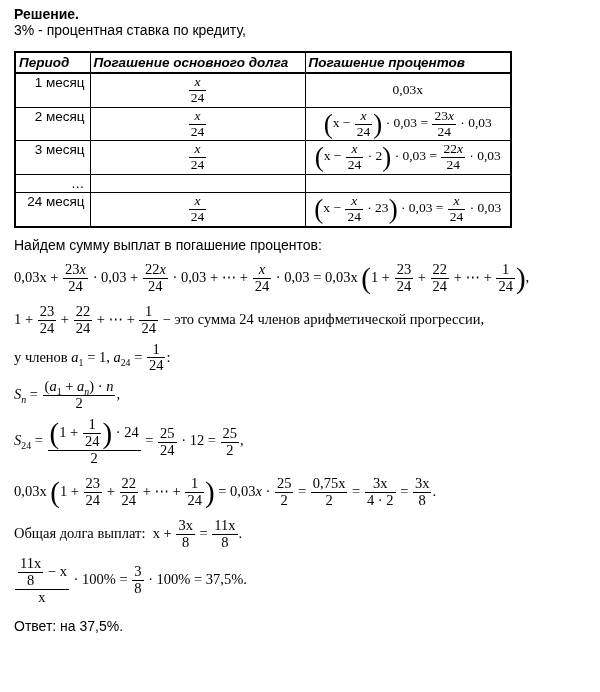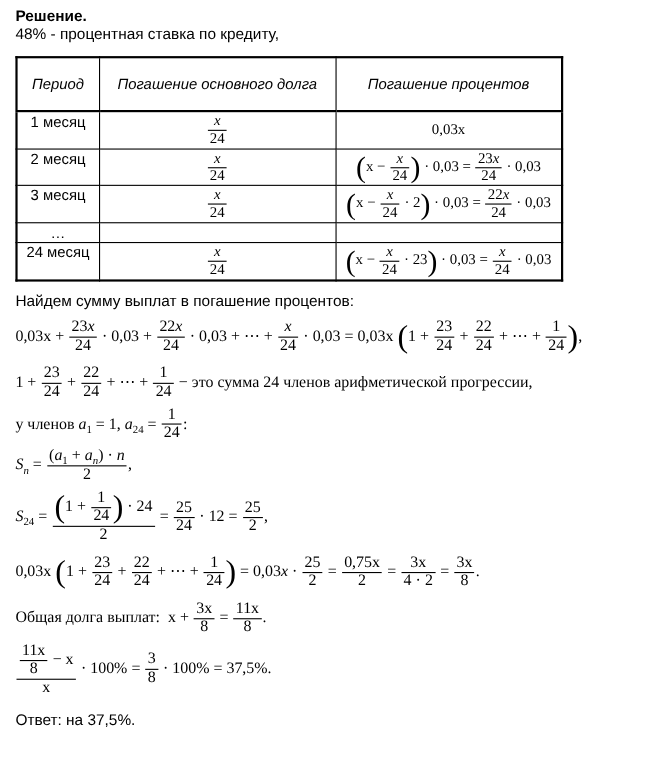--- a/index.html
+++ b/index.html
@@ -9,42 +9,42 @@
     padding:6px 14px;
     font-family:"Liberation Sans",sans-serif;font-size:14px;
   }
   .sans{line-height:16px;}
   .bold{font-weight:bold;}
   .para{margin-top:9px;}
   .answer{margin-top:12px;}
   
   table{border-collapse:collapse;margin-top:13px;border:2px solid #000;table-layout:fixed;}
   th,td{border:1px solid #000;}
-  th{font-style:italic;font-weight:normal;font-size:13.5px;padding:16px 3px;text-align:center;border-bottom:2px solid #000;}
-  td.period{font-size:13.5px;padding:1px 5px;vertical-align:top;text-align:center;}
+  th{font-style:italic;font-weight:bold;font-size:13.5px;padding:2px 3px;text-align:left;border-bottom:2px solid #000;}
+  td.period{font-size:13.5px;padding:1px 5px;vertical-align:top;text-align:right;}
   td.mcell{font-family:"Liberation Serif","DejaVu Serif",serif;font-size:13.5px;text-align:center;vertical-align:middle;padding:1px 4px;}
   tr.dots-row td{height:15px;font-size:13.5px;}
   
   .fline{font-family:"Liberation Serif","DejaVu Serif",serif;font-size:14.5px;margin-top:9px;}
   .tight{margin-top:5px;}
   .m{white-space:pre;}
   .it{font-style:italic;white-space:pre;}
   .frac{display:inline-block;vertical-align:middle;text-align:center;margin:0 1px;}
   .num,.den{display:block;line-height:1.1;padding:0 2px;}
   .num{border-bottom:1px solid #000;}
   sub.sb{font-size:68%;line-height:0;}
   .bp{font-size:200%;vertical-align:middle;line-height:0;white-space:pre;font-weight:400;}
 </style>
 </head>
 <body>
 
 <div>
 
   <div class="sans bold">Решение.</div>
-  <div class="sans">48% - процентная ставка по кредиту,</div>
+  <div class="sans">3% - процентная ставка по кредиту,</div>
 
   <table>
     <colgroup>
         <col style="width:75px">
         <col style="width:215px">
         <col style="width:206px">
       </colgroup>
     <thead>
       <tr>
         <th>Период</th>

